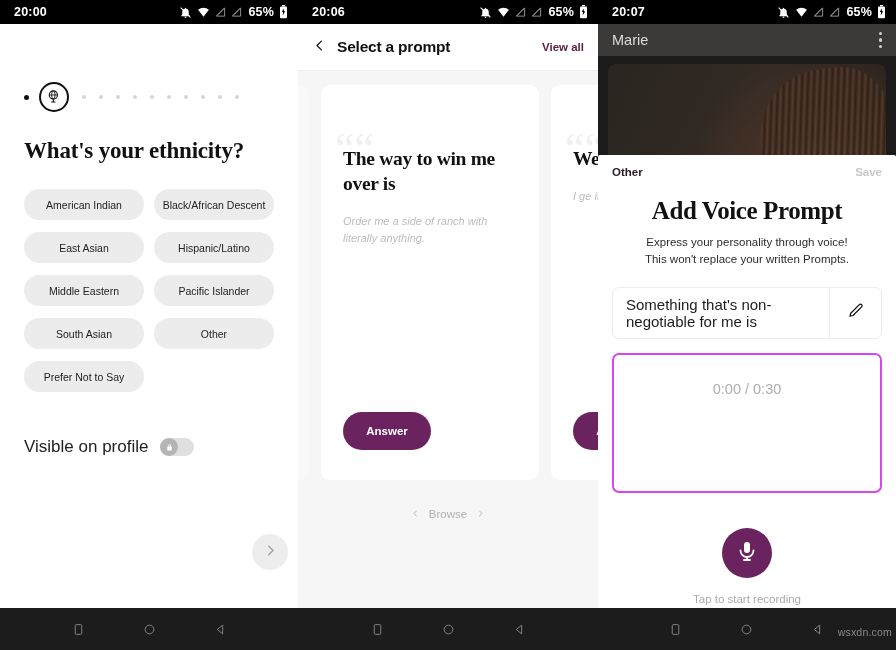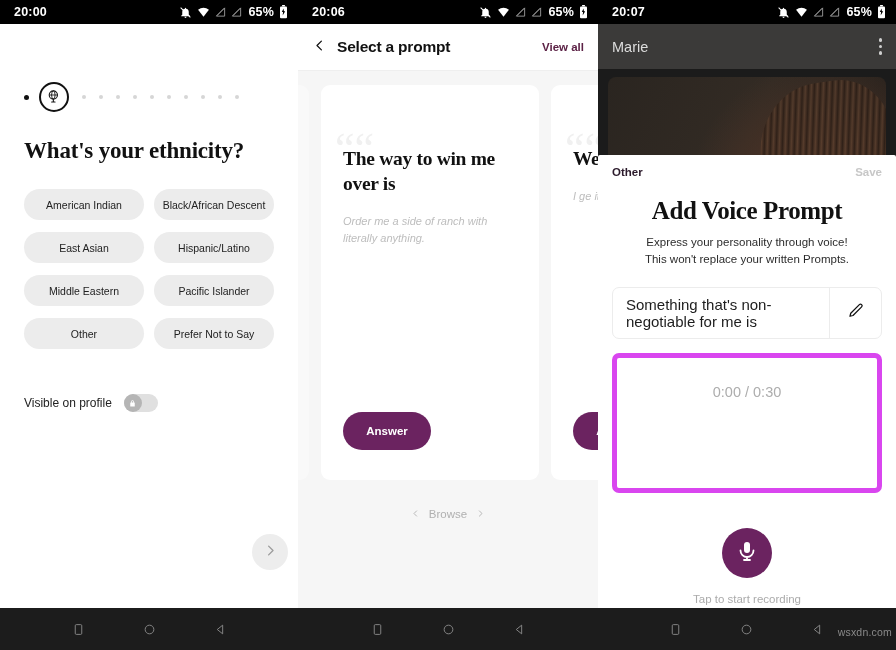--- a/index.html
+++ b/index.html
@@ -84,21 +84,21 @@
     display: flex; align-items: center; justify-content: center;
     font-size: 10.5px;
     color: #222;
     cursor: pointer;
     user-select: none;
   }
   .visible-row {
     display: flex; align-items: center; gap: 12px;
     margin-top: 45px;
   }
-  .visible-label { font-size: 12px; color: #222; }
+  .visible-label { font-size: 17px; color: #222; }
   .toggle {
     width: 34px; height: 18px; border-radius: 9px;
     background: #e0e0e0;
     position: relative;
     cursor: pointer;
   }
   .toggle-knob {
     position: absolute; left: 0; top: 0;
     width: 18px; height: 18px; border-radius: 50%;
     background: #b5b5b5;
@@ -210,21 +210,21 @@
   }
 
   
   .p3-bg {
     position: absolute;
     top: 24px; left: 0; right: 0; bottom: 0;
     background: #1b1b1b;
     overflow: hidden;
   }
   .p3-appbar {
-    height: 45px;
+    height: 32px;
     display: flex; align-items: center;
     padding: 0 14px;
     background: #3b3a39;
     position: relative;
   }
   .p3-appbar-title { color: #dcdcdc; font-size: 14.5px; }
   .p3-kebab {
     margin-left: auto;
     display: flex; flex-direction: column; gap: 3px;
     cursor: pointer;
@@ -303,21 +303,21 @@
   }
   .prompt-edit {
     width: 52px;
     border-left: 1px solid #ececec;
     display: flex; align-items: center; justify-content: center;
     cursor: pointer;
   }
   .record-box {
     margin-top: 14px;
     height: 140px;
-    border: 5px solid #d946ef;
+    border: 2px solid #d946ef;
     border-radius: 7px;
     display: flex;
     justify-content: center;
     padding-top: 26px;
   }
   .timer { font-size: 14.5px; color: #adadad; }
   .mic-btn {
     position: absolute;
     left: 50%; transform: translateX(-50%);
     top: 373px;
@@ -427,20 +427,21 @@
 
         <div class="p1-title">What's your ethnicity?</div>
 
         <div class="chips">
           <div class="chip">American Indian</div>
           <div class="chip">Black/African Descent</div>
           <div class="chip">East Asian</div>
           <div class="chip">Hispanic/Latino</div>
           <div class="chip">Middle Eastern</div>
           <div class="chip">Pacific Islander</div>
+          <div class="chip">South Asian</div>
           <div class="chip">Other</div>
           <div class="chip">Prefer Not to Say</div>
         </div>
 
         <div class="visible-row">
           <span class="visible-label">Visible on profile</span>
           <span class="toggle">
             <span class="toggle-knob">
               <svg width="9" height="9" viewBox="0 0 24 24">
                   <path fill="#fff" d="M17 9h-1V7a4 4 0 0 0-8 0v2H7a1 1 0 0 0-1 1v9a1 1 0 0 0 1 1h10a1 1 0 0 0 1-1v-9a1 1 0 0 0-1-1Zm-7-2a2 2 0 0 1 4 0v2h-4V7Z"></path>

